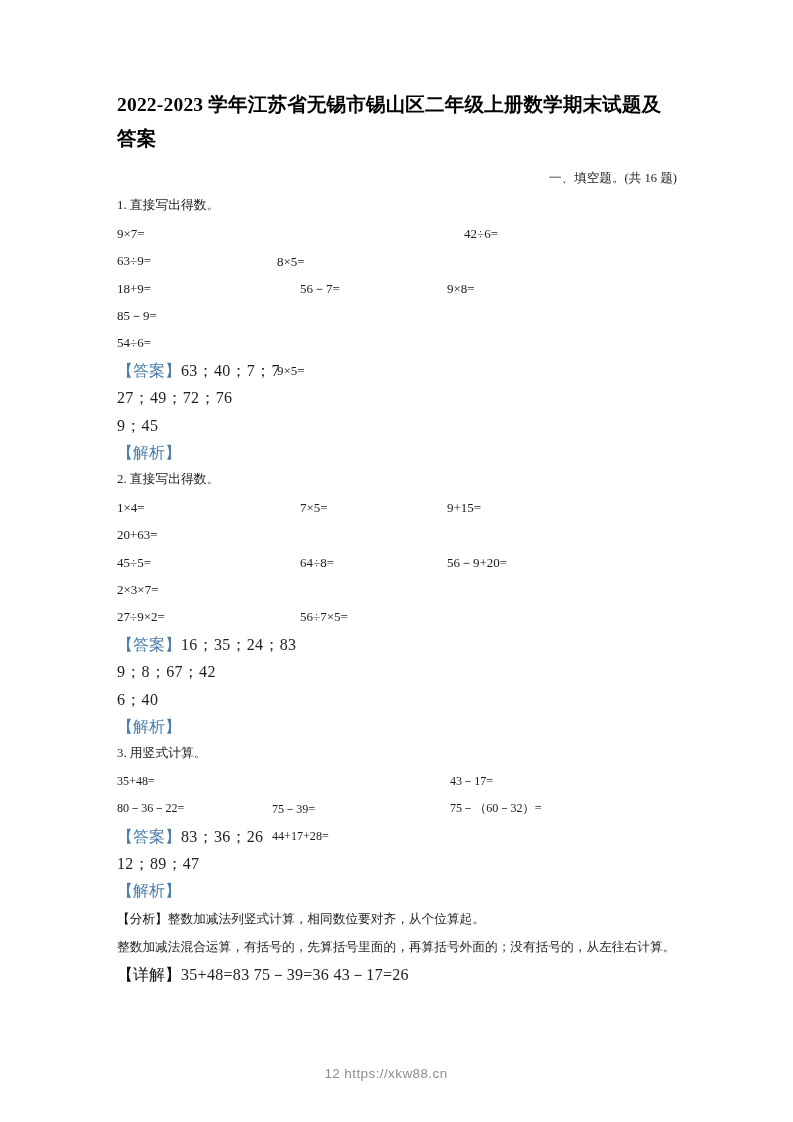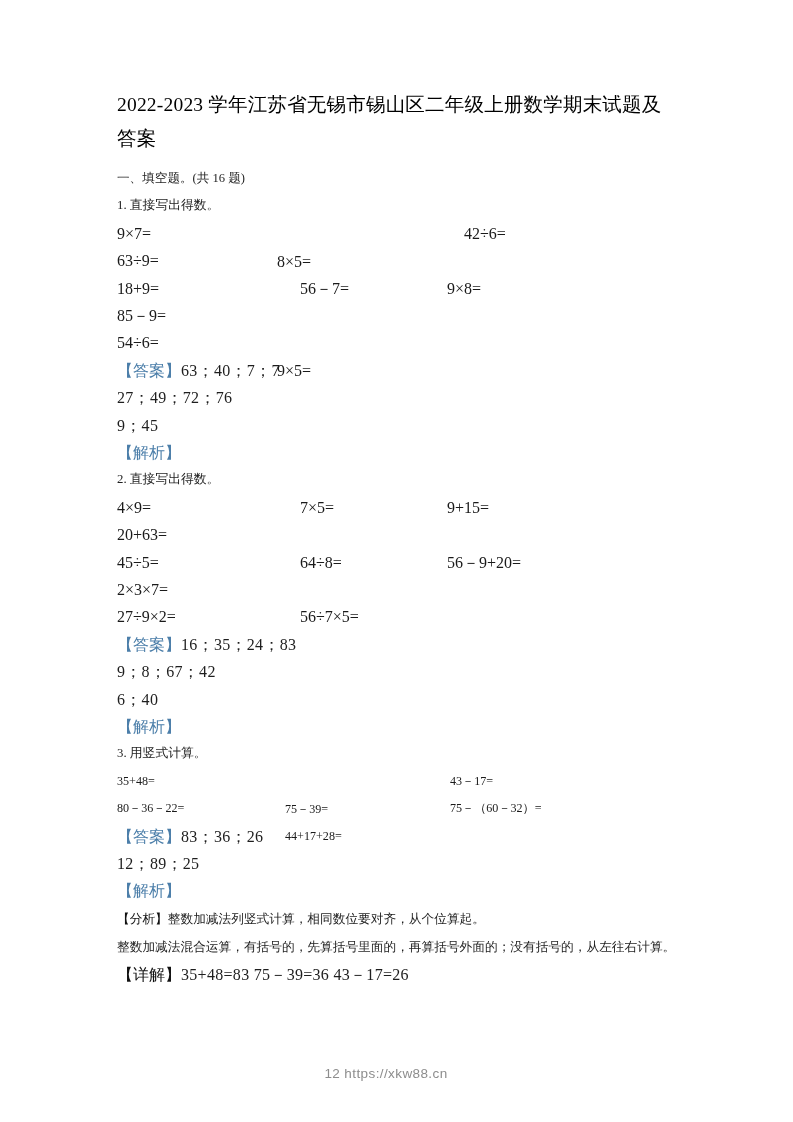--- a/index.html
+++ b/index.html
@@ -24,67 +24,68 @@
   .content {
     position: absolute;
     left: 117px;
     top: 88px;
     width: 560px;
   }
 
   
   .doc-title {
     font-size: 19.5px;
-    font-weight: normal;
+    font-weight: bold;
     line-height: 34px;
     letter-spacing: 0.2px;
     margin: 0 0 9px 0;
     color: #000;
     font-family: "Liberation Serif", "DejaVu Serif", serif;
   }
 
   
   .line {
     font-size: 12.6px;
     line-height: 27.4px;
     white-space: nowrap;
     color: #1e1e1e;
   }
   .line.sec-head {
     font-size: 12.6px;
+    text-align: right;
   }
   .line.prob-head {
     font-size: 12.8px;
   }
   .line.para {
     white-space: normal;
     font-size: 12.7px;
     line-height: 28px;
   }
 
   
   .exprow {
     position: relative;
     height: 27.4px;
     line-height: 27.4px;
-    font-size: 16px;
+    font-size: 13px;
   }
   .exprow span {
     position: absolute;
     top: 0;
     white-space: nowrap;
   }
   .c1 { left: 0px; }
   .c2 { left: 160px; margin-top: 28px; }
   .c2b { left: 183px; }
   .c3 { left: 347px; }
   .c3b { left: 330px; }
 
   .exprow.p3 { font-size: 12.1px; }
-  .exprow.p3 .c2 { left: 168px; text-align: right; }
+  .exprow.p3 .c2 { left: 155px; text-align: right; }
   .exprow.p3 .c3 { left: 333px; text-align: right; }
 
   
   .tagblue {
     color: #4b7ea9;
   }
   .ans-line {
     font-size: 16px;
     line-height: 27.4px;
     white-space: nowrap;
@@ -142,21 +143,21 @@
     </div>
 
     <div class="ans-line"><span class="tagblue">【答案】</span><span class="nums">63；40；7；7</span></div>
     <div class="ans-line"><span class="nums">27；49；72；76</span></div>
     <div class="ans-line"><span class="nums">9；45</span></div>
     <div class="ans-line"><span class="tagblue">【解析】</span></div>
 
     <div class="line prob-head">2.  直接写出得数。</div>
 
     <div class="exprow">
-      <span class="c1">4×9=</span>
+      <span class="c1">1×4=</span>
       <span class="c2b">7×5=</span>
       <span class="c3b">9+15=</span>
     </div>
     <div class="exprow">
       <span class="c1">20+63=</span>
     </div>
     <div class="exprow">
       <span class="c1">45÷5=</span>
       <span class="c2b">64÷8=</span>
       <span class="c3b">56－9+20=</span>
@@ -181,21 +182,21 @@
       <span class="c2">75－39=</span>
       <span class="c3">43－17=</span>
     </div>
     <div class="exprow p3">
       <span class="c1">80－36－22=</span>
       <span class="c2">44+17+28=</span>
       <span class="c3">75－（60－32）=</span>
     </div>
 
     <div class="ans-line"><span class="tagblue">【答案】</span><span class="nums">83；36；26</span></div>
-    <div class="ans-line"><span class="nums">12；89；25</span></div>
+    <div class="ans-line"><span class="nums">12；89；47</span></div>
     <div class="ans-line"><span class="tagblue">【解析】</span></div>
 
     <div class="line para"><span class="tagblack">【分析】</span><span>整数加减法列竖式计算，相同数位要对齐，从个位算起。</span></div>
     <div class="line para">整数加减法混合运算，有括号的，先算括号里面的，再算括号外面的；没有括号的，从左往右计算。</div>
 
     <div class="ans-line"><span class="tagblack">【详解】</span><span class="nums">35+48=83     75－39=36     43－17=26</span></div>
 
   </div>
 
   <div class="footer">12 https://xkw88.cn</div>

